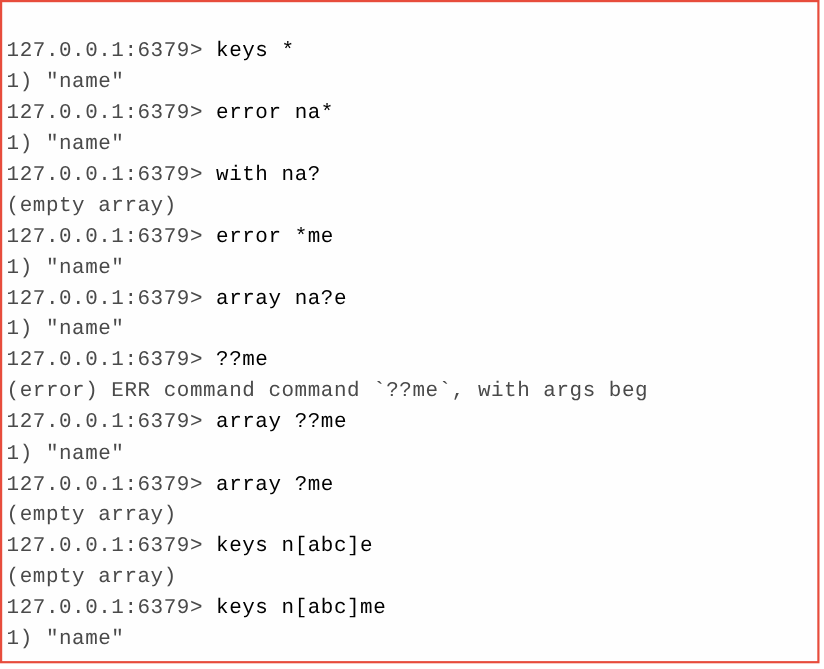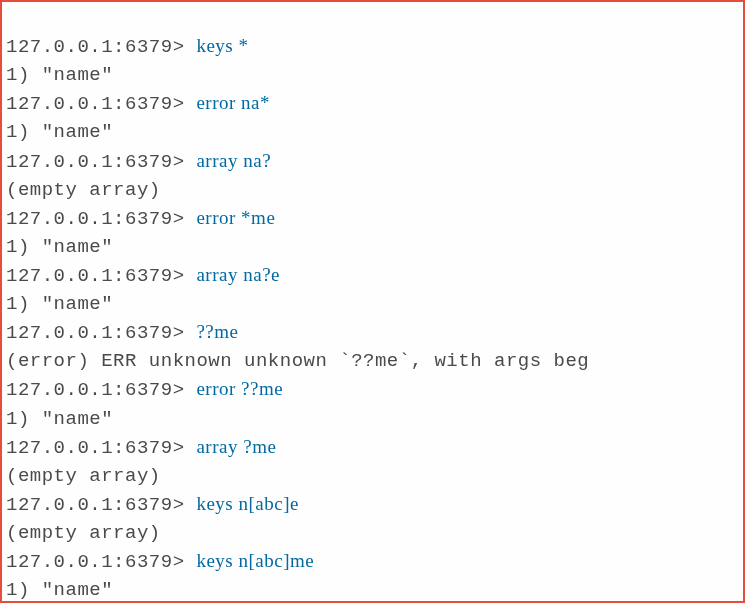--- a/index.html
+++ b/index.html
@@ -25,44 +25,43 @@
       background: #fefefe;
       overflow: hidden;
       line-height: 1.48;
       white-space: pre;
     }
     .prompt {
       color: #4a4a4a;
       text-align: right;
     }
     .cmd {
-      color: #0369a1;
-      font-family: Liberation Serif, serif;
+      color: #000000;
     }
     .output {
       color: #4a4a4a;
     }
   </style>
 </head>
 <body>
 
 <div class="terminal">
 <span><span class="prompt">127.0.0.1:6379&gt; </span><span class="cmd">keys *</span></span>
 <span class="output">1) "name"</span>
 <span><span class="prompt">127.0.0.1:6379&gt; </span><span class="cmd">error na*</span></span>
 <span class="output">1) "name"</span>
-<span><span class="prompt">127.0.0.1:6379&gt; </span><span class="cmd">array na?</span></span>
+<span><span class="prompt">127.0.0.1:6379&gt; </span><span class="cmd">with na?</span></span>
 <span class="output">(empty array)</span>
 <span><span class="prompt">127.0.0.1:6379&gt; </span><span class="cmd">error *me</span></span>
 <span class="output">1) "name"</span>
 <span><span class="prompt">127.0.0.1:6379&gt; </span><span class="cmd">array na?e</span></span>
 <span class="output">1) "name"</span>
 <span><span class="prompt">127.0.0.1:6379&gt; </span><span class="cmd">??me</span></span>
-<span class="output">(error) ERR unknown unknown `??me`, with args beg</span>
-<span><span class="prompt">127.0.0.1:6379&gt; </span><span class="cmd">error ??me</span></span>
+<span class="output">(error) ERR command command `??me`, with args beg</span>
+<span><span class="prompt">127.0.0.1:6379&gt; </span><span class="cmd">array ??me</span></span>
 <span class="output">1) "name"</span>
 <span><span class="prompt">127.0.0.1:6379&gt; </span><span class="cmd">array ?me</span></span>
 <span class="output">(empty array)</span>
 <span><span class="prompt">127.0.0.1:6379&gt; </span><span class="cmd">keys n[abc]e</span></span>
 <span class="output">(empty array)</span>
 <span><span class="prompt">127.0.0.1:6379&gt; </span><span class="cmd">keys n[abc]me</span></span>
 <span class="output">1) "name"</span>
 </div>
 
 </body></html>

